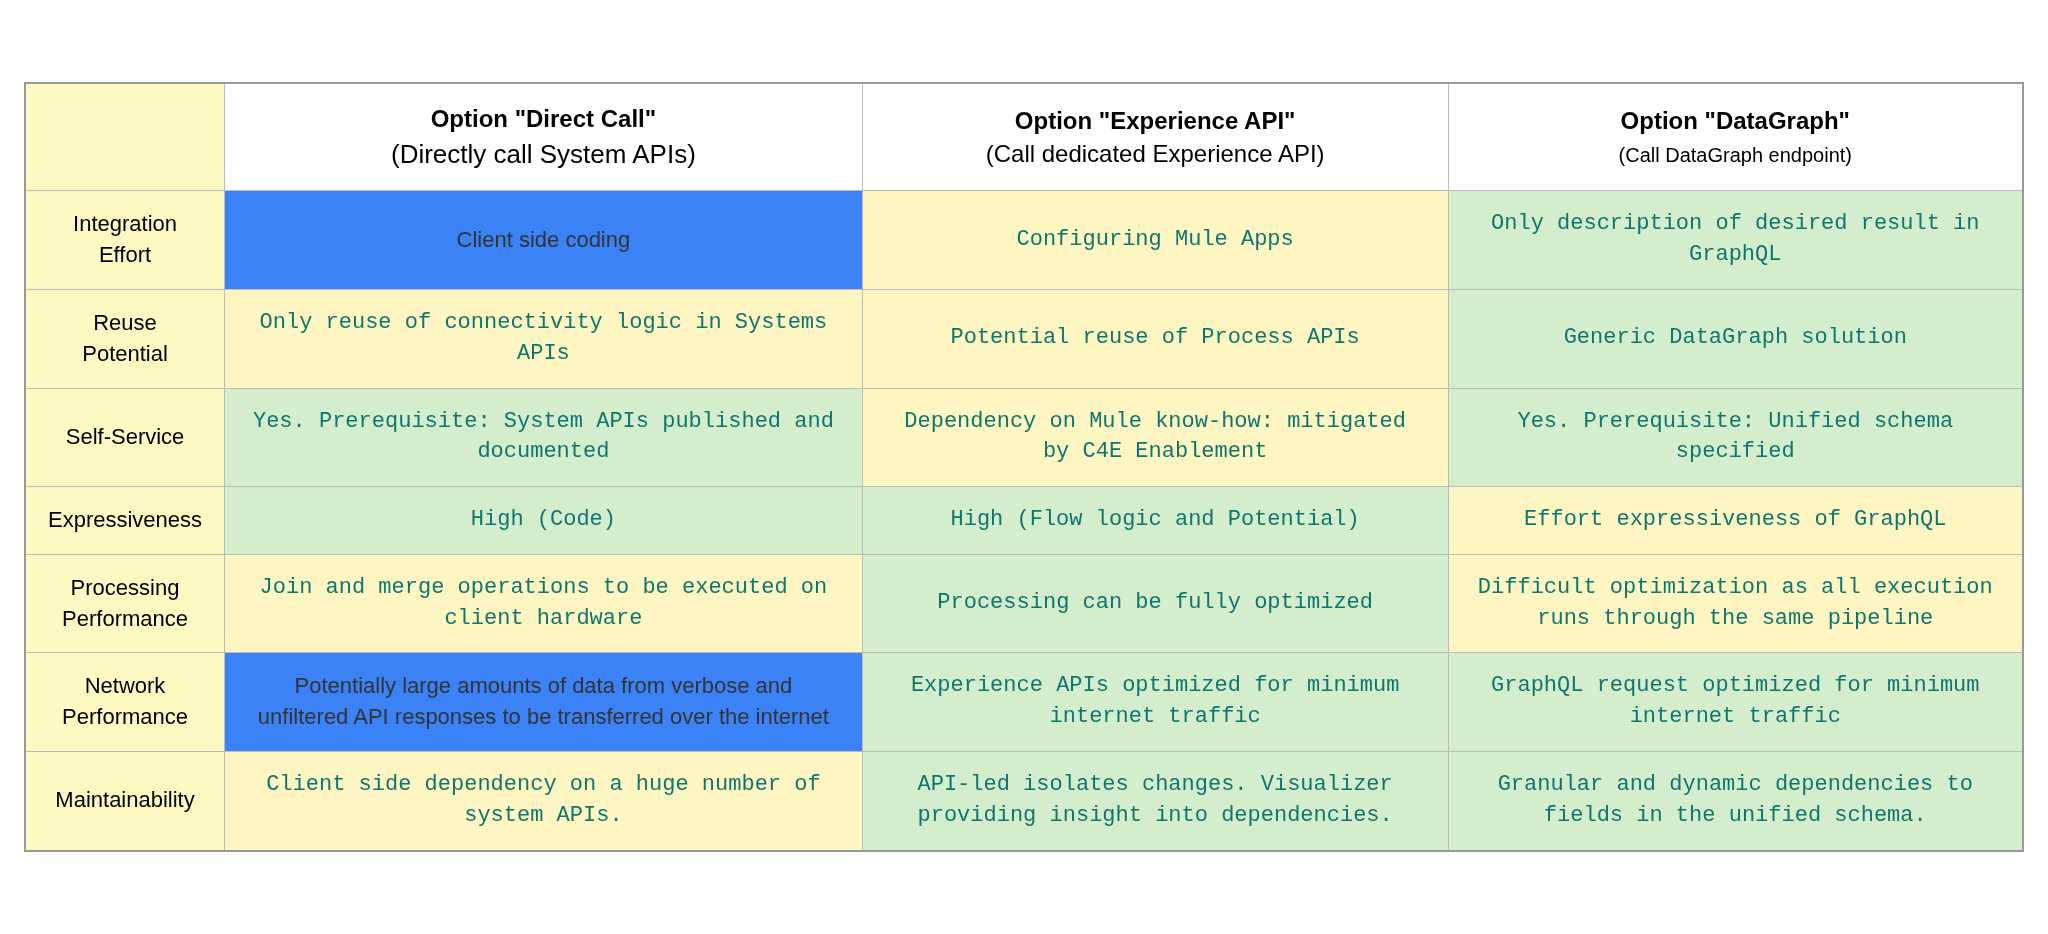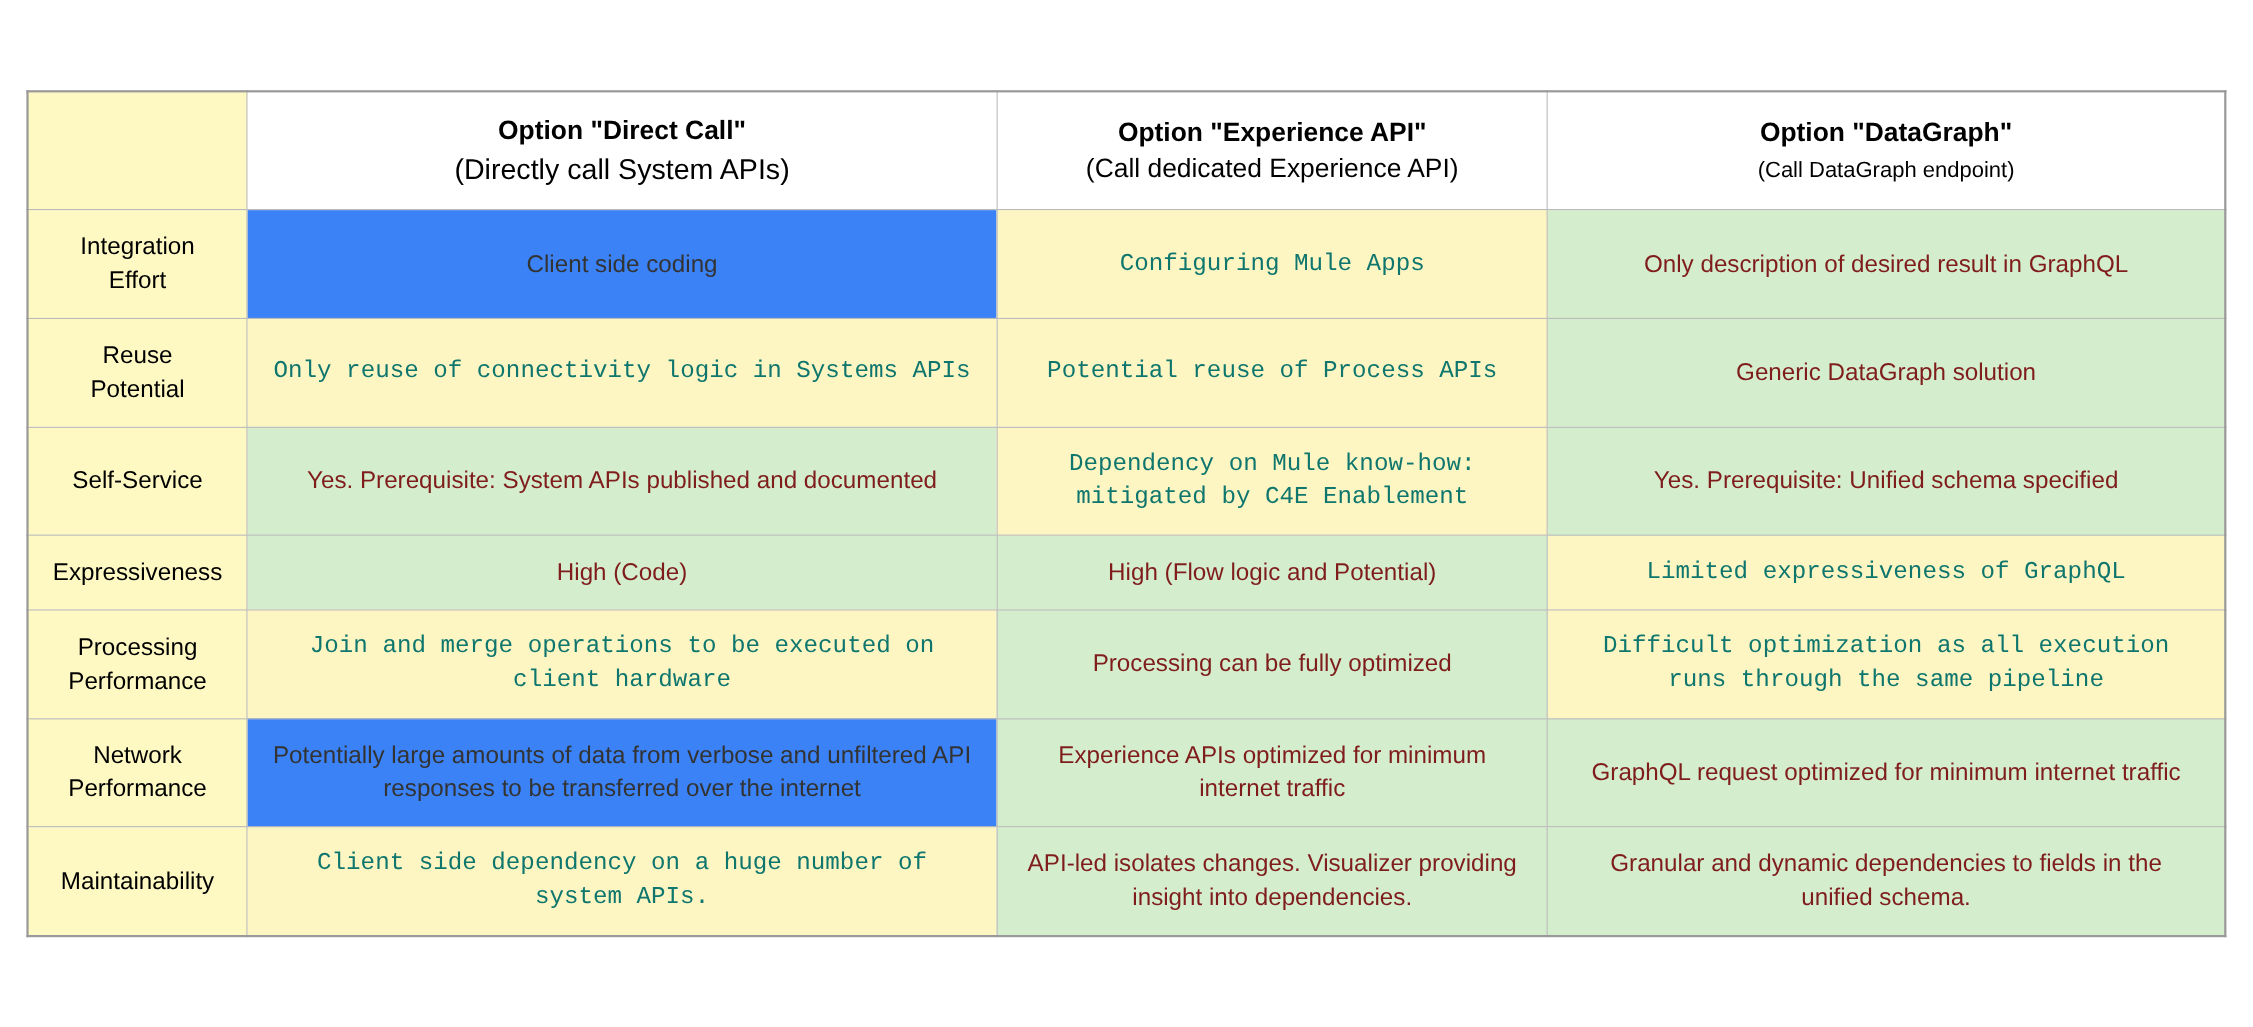--- a/index.html
+++ b/index.html
@@ -47,21 +47,21 @@
     .row-header {
       background: #fef9c3;
       font-size: 22px;
       font-weight: normal;
       width: 180px;
     }
 
     
     .red-light    { background-color: #3b82f6; color: #333; }
     .yellow-light { background-color: #fdf6c3; color: #0f766e; font-family: Liberation Mono, monospace; }
-    .green-light  { background-color: #d4edcd; color: #7f1d1d; }
+    .green-light  { background-color: #d4edcd; color: #0f766e; font-family: Liberation Mono, monospace; }
   </style>
 </head>
 <body>
 
 <div class="table-wrapper">
   <table>
     <thead>
       <tr>
         <th class="row-header"></th>
         <th>
@@ -94,21 +94,21 @@
         <tr>
           <td class="row-header">Self-Service</td>
           <td class="green-light">Yes. Prerequisite: System APIs published and documented</td>
           <td class="yellow-light">Dependency on Mule know-how: mitigated by C4E Enablement</td>
           <td class="green-light">Yes. Prerequisite: Unified schema specified</td>
         </tr>
         <tr>
           <td class="row-header">Expressiveness</td>
           <td class="green-light">High (Code)</td>
           <td class="green-light">High (Flow logic and Potential)</td>
-          <td class="yellow-light">Limited expressiveness of GraphQL</td>
+          <td class="yellow-light">Effort expressiveness of GraphQL</td>
         </tr>
         <tr>
           <td class="row-header">Processing Performance</td>
           <td class="yellow-light">Join and merge operations to be executed on client hardware</td>
           <td class="green-light">Processing can be fully optimized</td>
           <td class="yellow-light">Difficult optimization as all execution runs through the same pipeline</td>
         </tr>
         <tr>
           <td class="row-header">Network Performance</td>
           <td class="red-light">Potentially large amounts of data from verbose and unfiltered API responses to be transferred over the internet</td>

